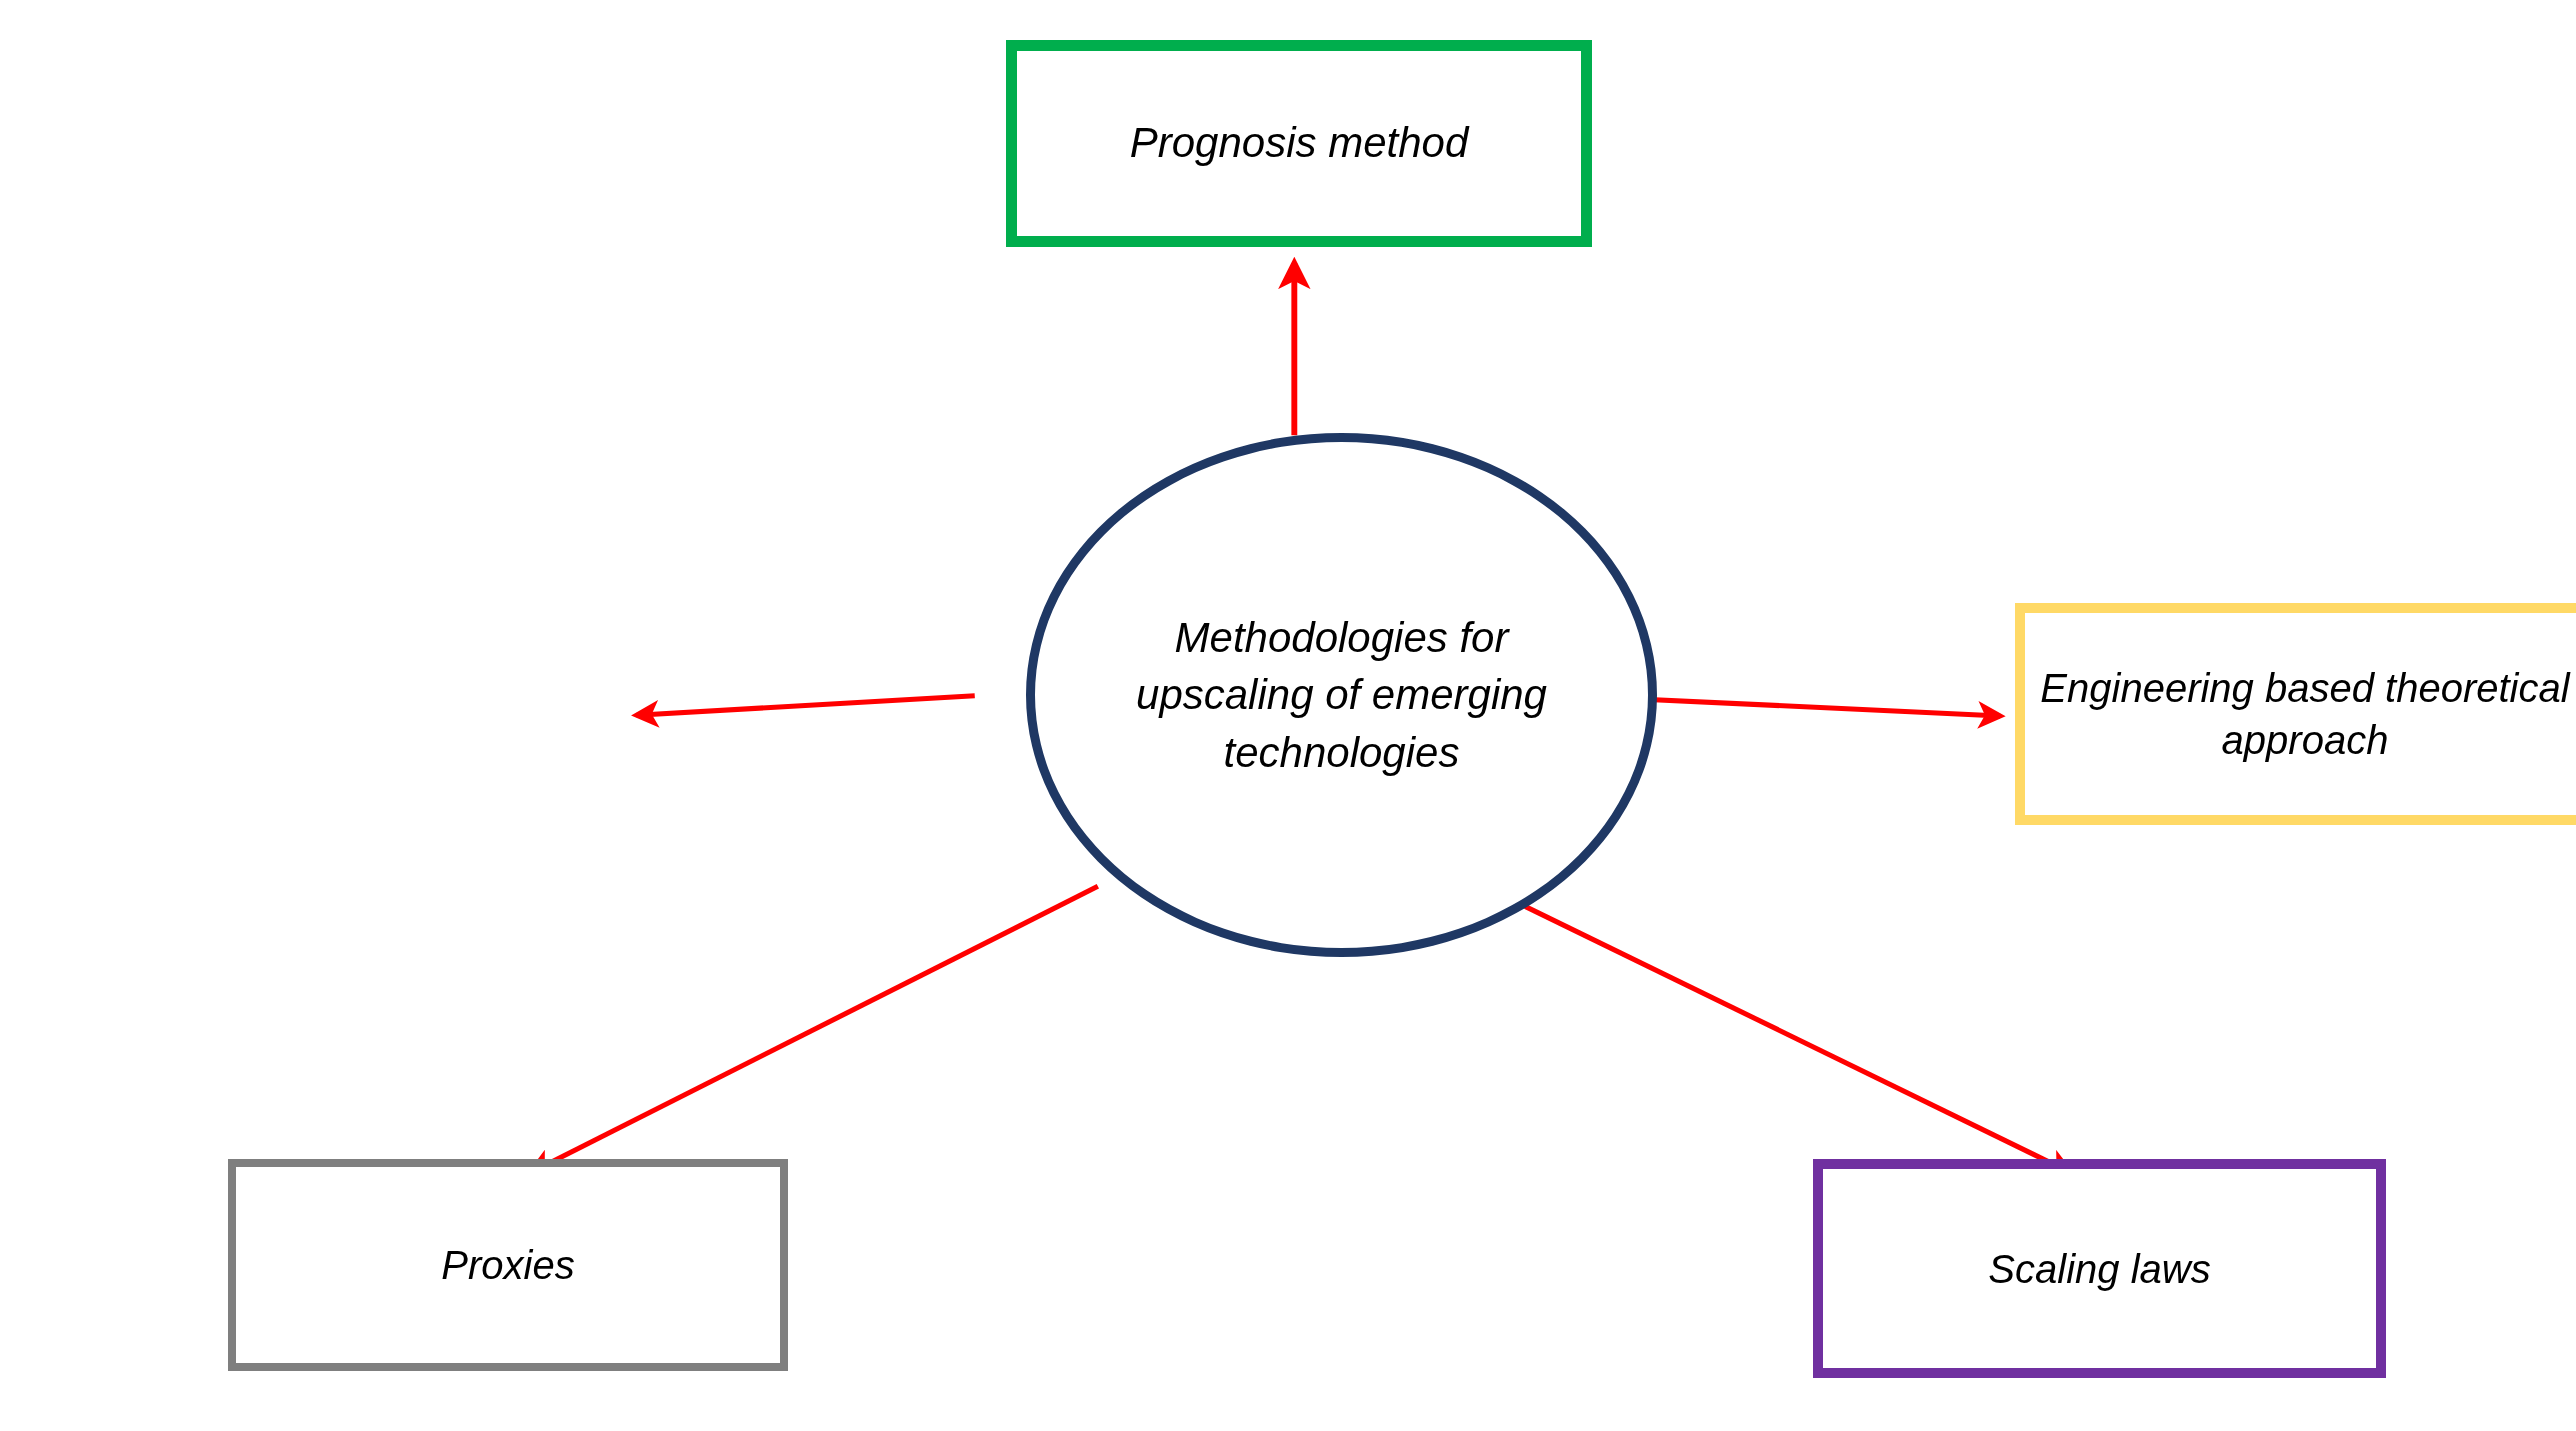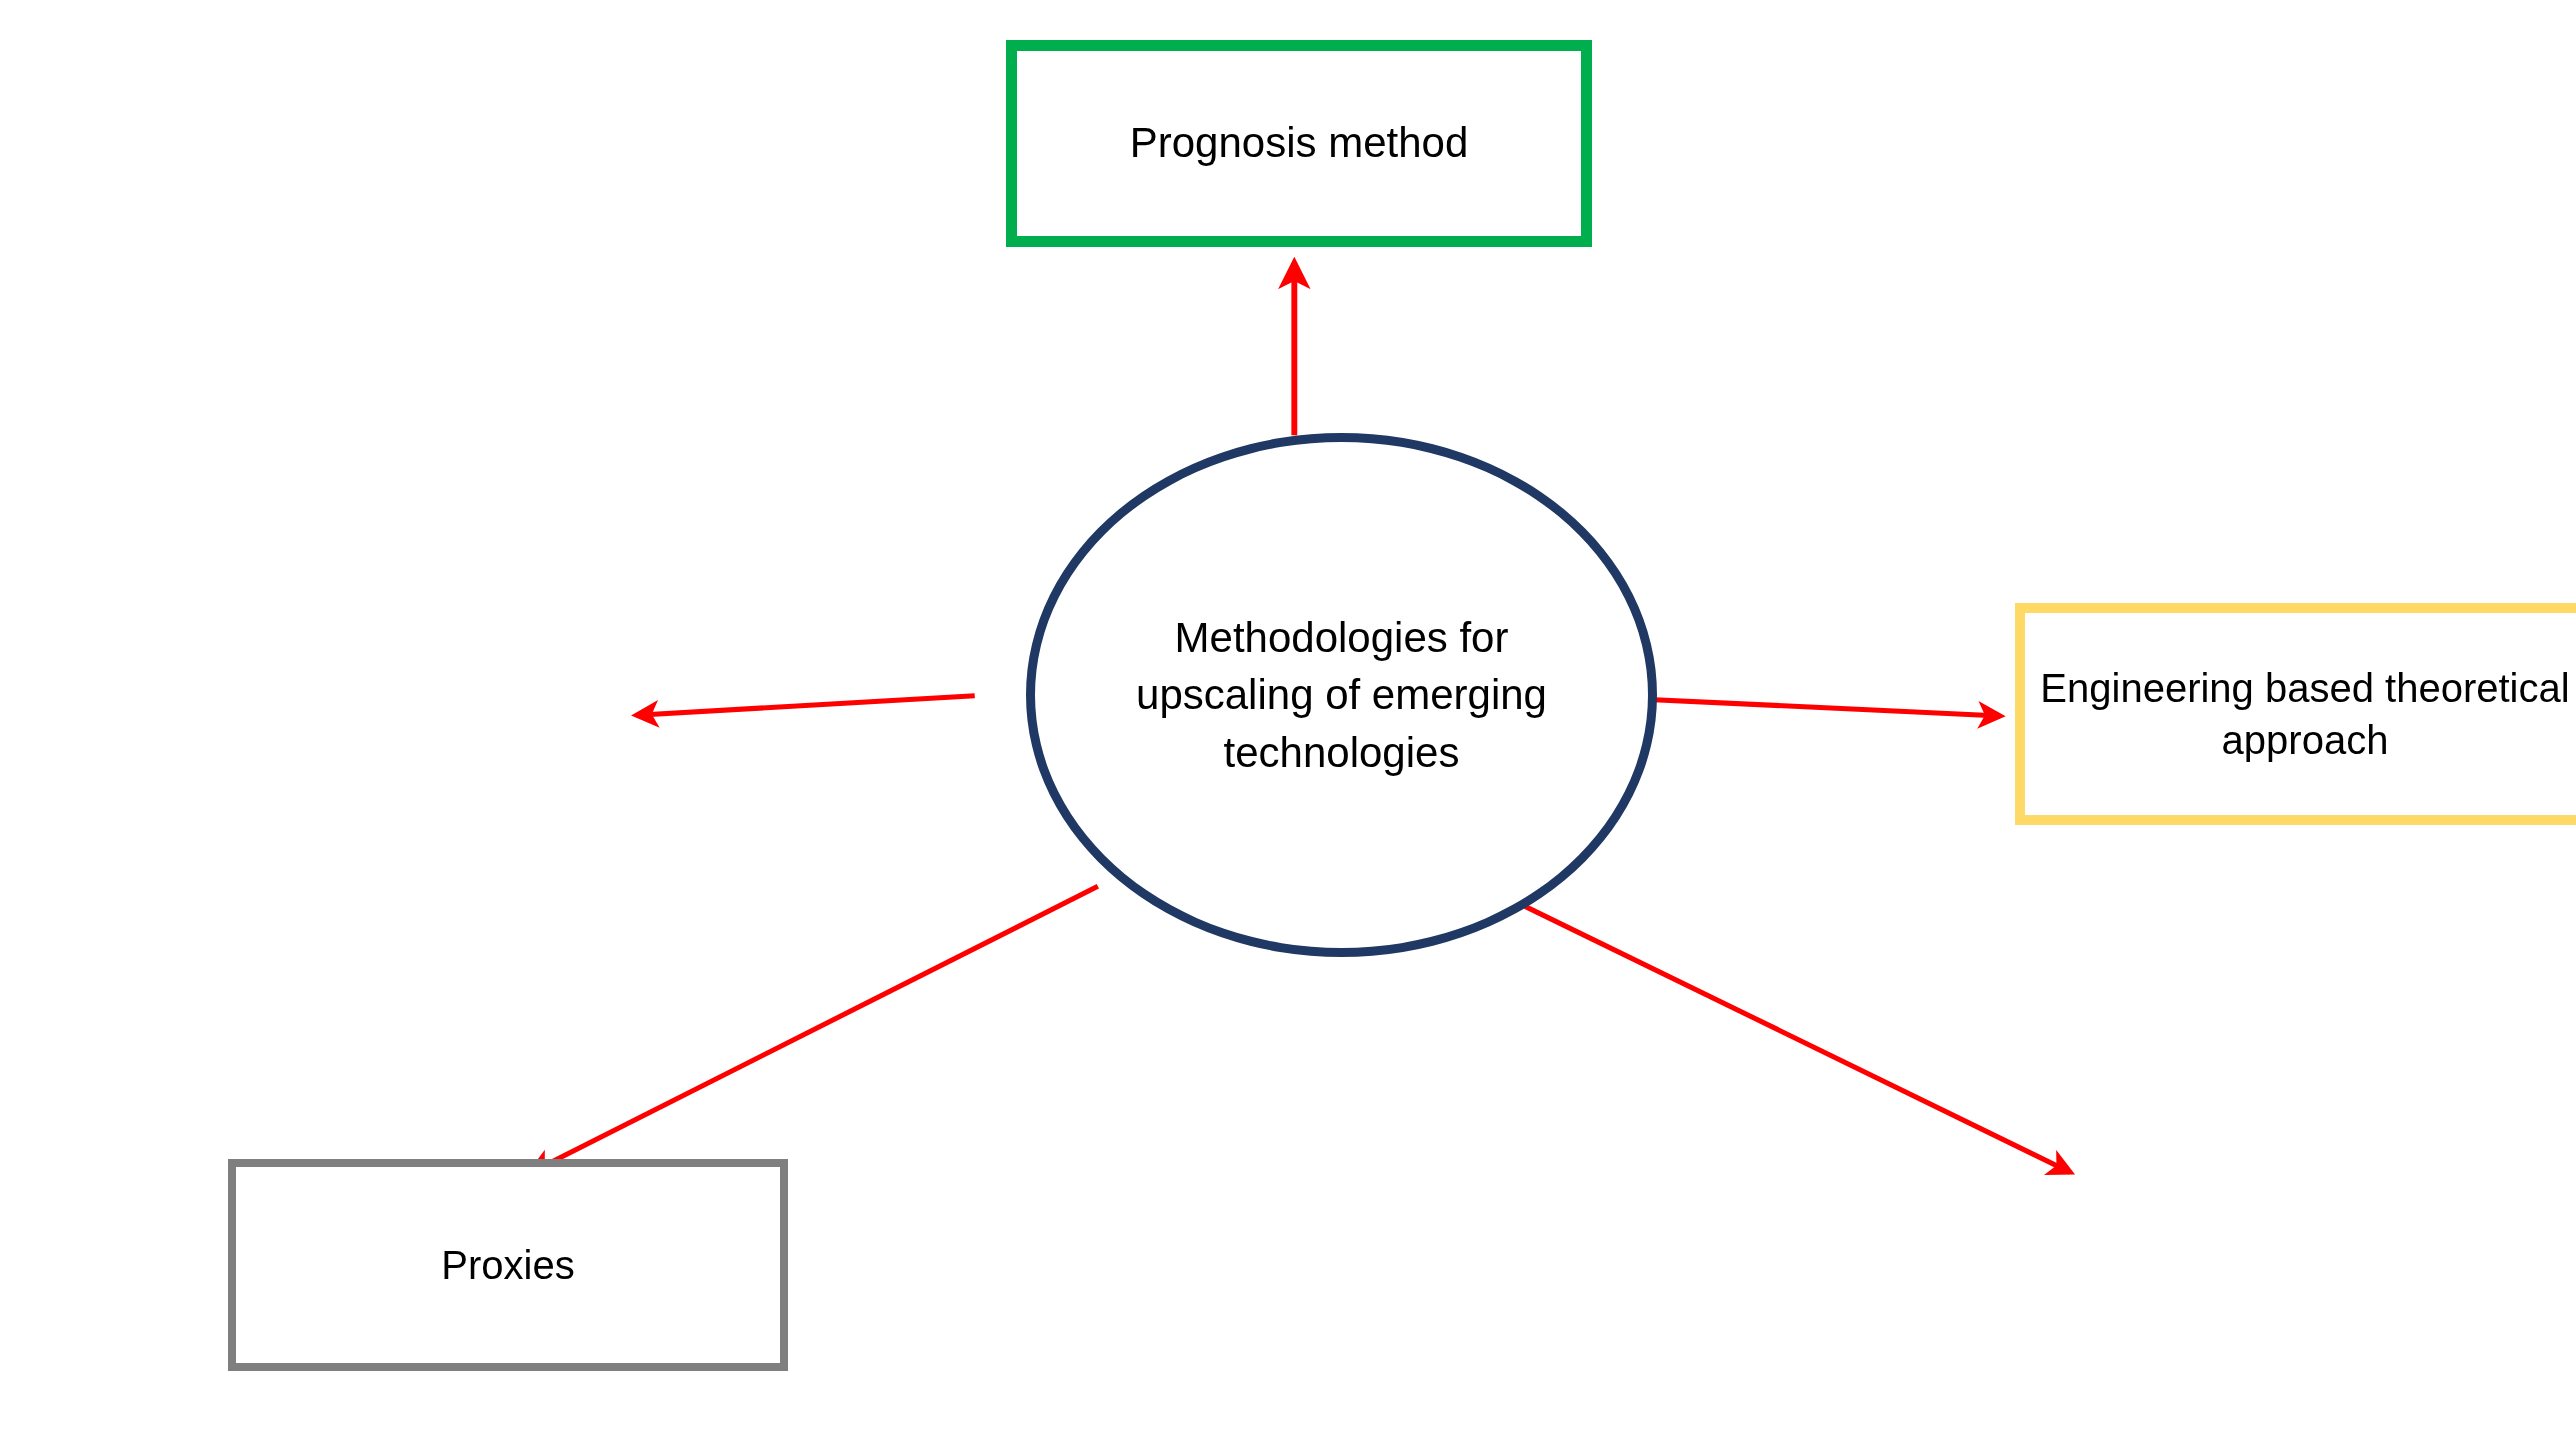--- a/index.html
+++ b/index.html
@@ -27,20 +27,21 @@
     pointer-events: none;
   }
   .node {
     position: absolute;
     box-sizing: border-box;
     background: #ffffff;
     display: flex;
     align-items: center;
     justify-content: center;
     text-align: center;
+    font-style: italic;
   }
   .node .label {
     display: block;
     width: 100%;
     color: #000000;
     line-height: 1.30;
     padding: 0 11.8px;
     box-sizing: border-box;
   }
 
@@ -151,15 +152,18 @@
 
 
   <div class="node" id="node-eng">
     <span class="label">Engineering based theoretical approach</span>
   </div>
 
   <div class="node" id="node-proxies">
     <span class="label">Proxies</span>
   </div>
 
+  <div class="node" id="node-scaling">
+    <span class="label">Scaling laws</span>
+  </div>
 
 </div>
 
 
 </body></html>

